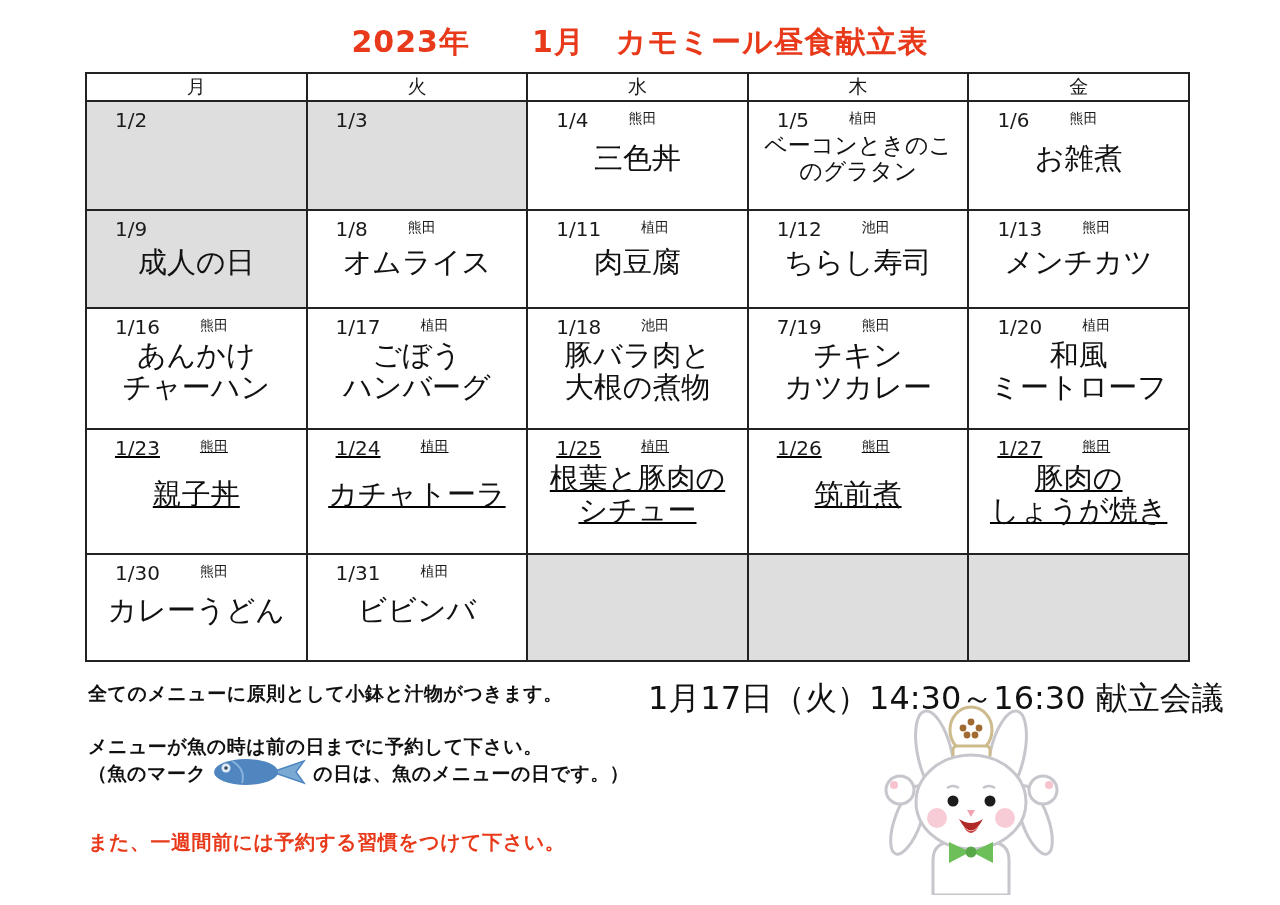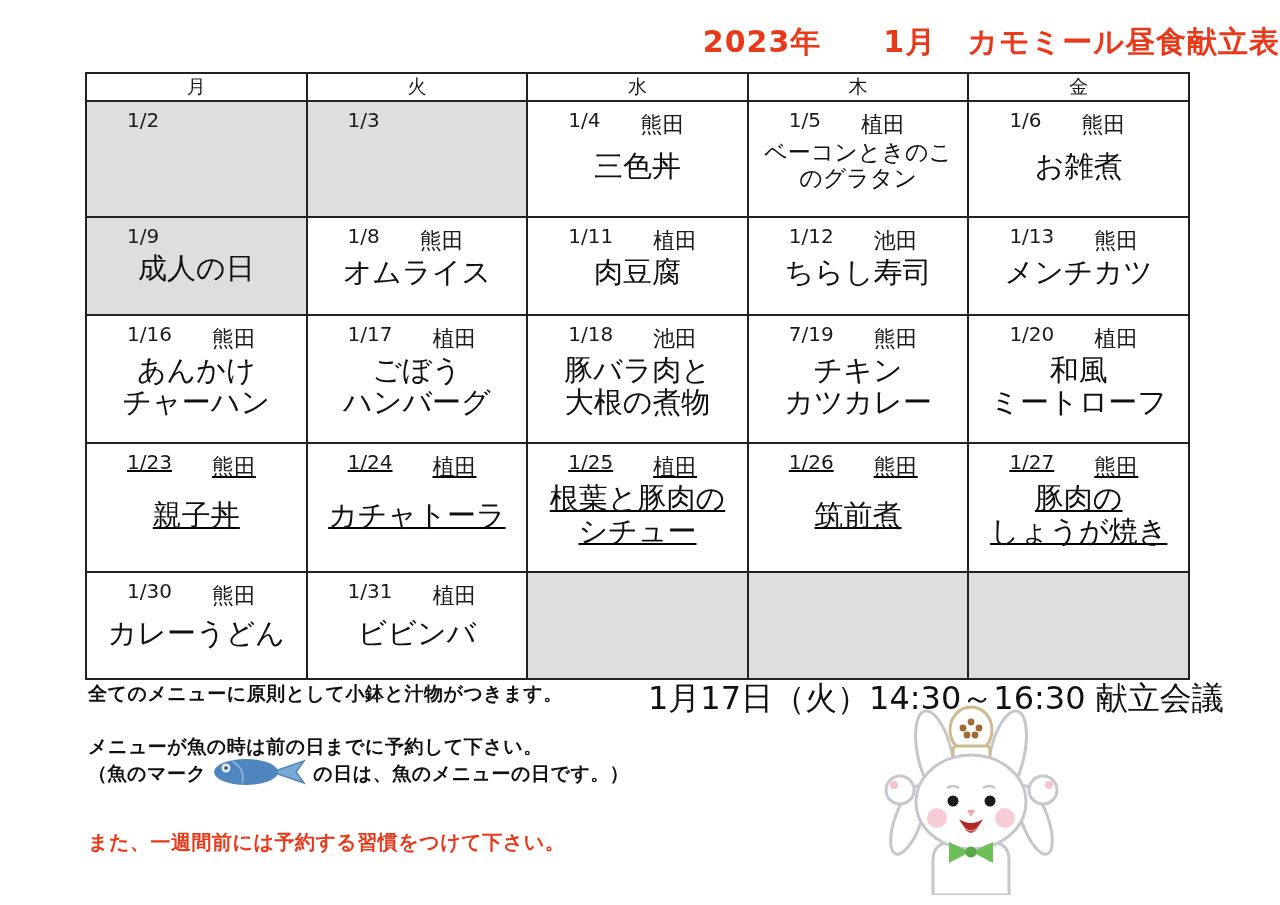--- a/index.html
+++ b/index.html
@@ -1,37 +1,37 @@
 <!DOCTYPE html>
 <html><head>
 <meta charset="utf-8">
 <style>
   * { margin:0; padding:0; box-sizing:border-box; }
   body { background:#ffffff; font-family:"DejaVu Sans","Liberation Sans",sans-serif; }
   .page { position:relative; width:1280px; height:905px; background:#ffffff; overflow:hidden; }
 
-  .title { position:absolute; top:22px; left:0; width:100%; text-align:right;
+  .title { position:absolute; top:22px; left:0; width:100%; text-align:center;
            font-size:30px; font-weight:bold; color:#e8391a; letter-spacing:1px; }
 
   table.menu-table { position:absolute; left:85px; top:72px; width:1105px;
                      border-collapse:collapse; table-layout:fixed; }
   table.menu-table th, table.menu-table td { border:2px solid #222; padding:0; vertical-align:top; }
   table.menu-table th { height:26px; font-size:19px; font-weight:normal; text-align:center;
                         color:#1a1a1a; background:#fff; }
   td.cell { background:#ffffff; }
   td.cell.gray { background:#dedede; }
   tr.r1 td { height:109px; }
   tr.r2 td { height:98px; }
   tr.r3 td { height:119px; }
   tr.r4 td { height:125px;text-decoration:underline; }
   tr.r5 td { height:107px; }
 
   .cell-inner { display:flex; flex-direction:column; height:100%; }
-  .dateline { display:flex; gap:40px; padding:6px 0 0 40px; font-size:20px; color:#1a1a1a; }
-  .dateline .staff { font-size:22px; padding-top:2px; }
+  .dateline { display:flex; gap:40px; padding:6px 0 0 28px; font-size:20px; color:#1a1a1a; }
+  .dateline .staff { font-size:14px; padding-top:2px; }
   .menu { flex:1; display:flex; align-items:center; justify-content:center;
           font-size:29px; color:#111; text-align:center; white-space:pre-line;
           line-height:1.12; padding-bottom:24px; }
   .menu.small { font-size:23px; }
 
   .note { position:absolute; color:#111; }
   .note-bold { font-weight:bold; font-size:19px; letter-spacing:0.5px; }
   .note-red  { font-weight:bold; font-size:20px; color:#e8391a; letter-spacing:0.5px; }
   .note-meeting { font-size:32px; font-weight:normal; }
 

